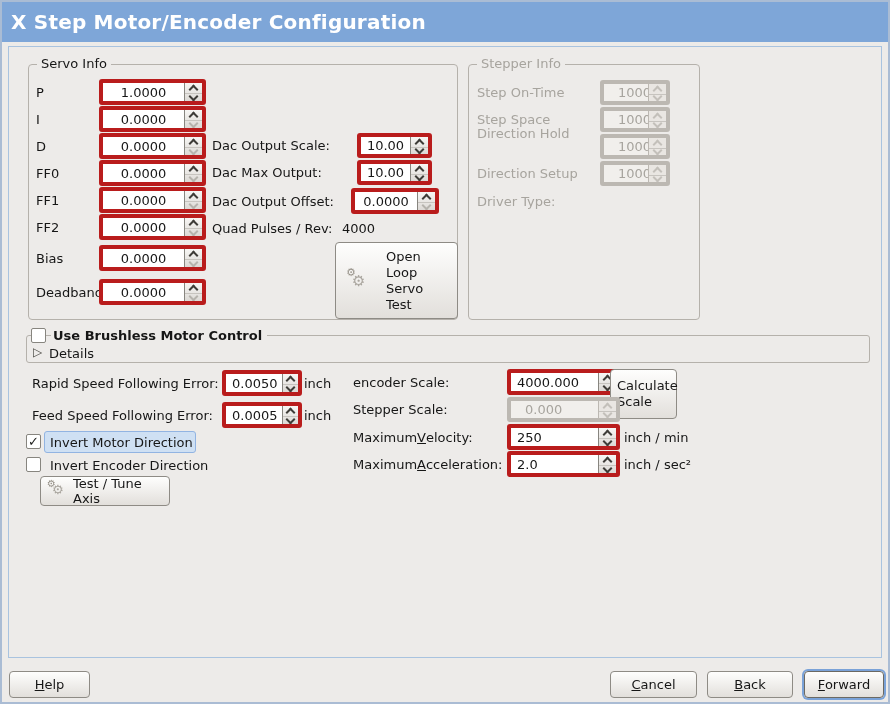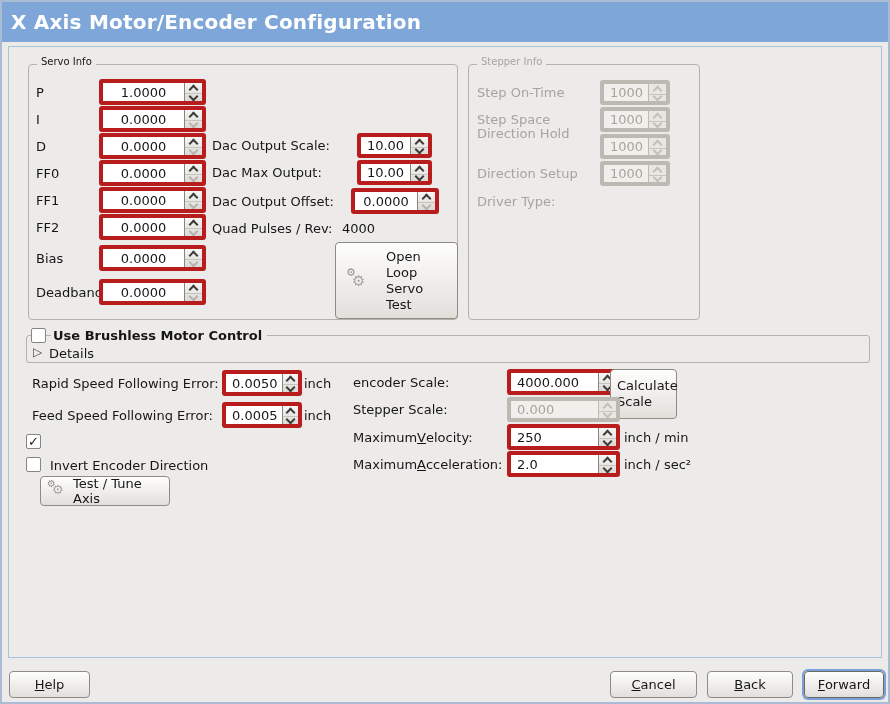--- a/index.html
+++ b/index.html
@@ -6,36 +6,36 @@
   #win {
     position:relative; width:890px; height:704px; box-sizing:border-box;
     background:#edebe9; border:2px solid #aabcd4; overflow:hidden;
     font-family:"DejaVu Sans","Liberation Sans",sans-serif; font-size:13px; color:#161616;
   }
   .abs { position:absolute; box-sizing:border-box; }
   .titlebar { left:0; top:0; width:886px; height:40px; background:#7ea6d8; display:flex; align-items:center; }
   .titletext { color:#ffffff; font-size:20px; font-weight:bold; padding-left:9px; letter-spacing:0.2px; }
   .panel { left:6px; top:44px; width:874px; height:612px; border:1px solid #a9c3df; }
   .frame { border:1px solid #b5b1ab; border-radius:4px; }
-  .flabel { position:absolute; top:-9px; left:8px; background:#edebe9; padding:0 4px; font-size:10px; white-space:nowrap; }
+  .flabel { position:absolute; top:-9px; left:8px; background:#edebe9; padding:0 4px; font-size:13px; white-space:nowrap; }
   .lbl { display:flex; align-items:center; font-size:13px; white-space:nowrap; }
   .dis { color:#a7a49e; }
   .bold { font-weight:bold; }
 
   .spinbox { display:flex; background:#ffffff; border:4px solid #b91c1c; border-radius:3px; overflow:hidden; }
   .entry { flex:1; display:flex; align-items:center; font-size:13px; overflow:hidden; white-space:nowrap; }
   .center { justify-content:center; }
   .leftpad { padding-left:6px; }
   .spins { width:17px; flex:none; display:flex; flex-direction:column; border-left:1px solid #87857f; background:linear-gradient(#f7f6f4,#dcd9d5); }
   .sbtn { flex:1; display:flex; align-items:center; justify-content:center; }
   .sbtn.dn { border-top:1px solid #c7c4bf; }
   .chev { width:5px; height:5px; border-left:2px solid #3e3c38; border-top:2px solid #3e3c38; transform:rotate(45deg); margin-top:3px; }
   .chev.d { transform:rotate(225deg); margin-top:-3px; }
   .chev.dim { border-color:#b6b3ad; }
-  .spinbox.disabled { background:#f1efec; border-color:#bcb8b2; }
+  .spinbox.disabled { background:#f1efec; border-color:#bcb8b2;padding-left:8px; }
   .spinbox.disabled .entry { color:#a7a49e; }
   .spinbox.disabled .spins { border-left-color:#bcb8b2; background:#e9e6e2; }
   .spinbox.disabled .chev { border-color:#c3c0ba; }
 
   .button { background:linear-gradient(#fefefd,#e2dfdb); border:1px solid #8e8b85; border-radius:4px;
             display:flex; align-items:center; justify-content:center; font-size:13px; }
   .focusring { box-shadow:0 0 0 2px #7aa2d8; border-color:#6b6963; }
 
   .cb { width:15px; height:15px; background:#ffffff; border:1px solid #87857f; border-radius:2px;
         display:flex; align-items:center; justify-content:center; font-size:13px; font-weight:bold; color:#1d1d1b; line-height:1; }
@@ -52,21 +52,21 @@
   .exp { font-size:12px; color:#4a4843; }
   .mn { text-decoration:underline; }
   .wrapbtn { text-align:left; line-height:16px; }
 </style>
 </head>
 <body>
 
 <div id="win">
 
   <div class="abs titlebar">
-    <span class="titletext">X Axis Motor/Encoder Configuration</span>
+    <span class="titletext">X Step Motor/Encoder Configuration</span>
   </div>
 
   <div class="abs panel"></div>
 
   <div class="abs frame" style="left:26px; top:62px; width:430px; height:256px;">
     <span class="flabel">Servo Info</span>
   </div>
 
   <div class="abs lbl" style="left:34px; top:77px;  height:26px;">P</div>
   <div class="abs lbl" style="left:34px; top:104px; height:26px;">I</div>
@@ -300,20 +300,21 @@
       <div class="sbtn dn">
           <i class="chev d"></i>
         </div>
     </div>
   </div>
   <div class="abs lbl" style="left:302px; top:400px; height:26px;">inch</div>
 
   <div class="abs cb" style="left:24px; top:432px;">
     <span>✓</span>
   </div>
+  <div class="abs hl" style="left:42px; top:429px; width:152px; height:22px;">Invert Motor Direction</div>
 
   <div class="abs cb" style="left:24px; top:455px;">
     <span></span>
   </div>
   <div class="abs lbl" style="left:48px; top:453px; height:20px;">Invert Encoder Direction</div>
 
   <div class="abs button" style="left:38px; top:474px; width:130px; height:30px; justify-content:flex-start;">
     <span class="gears" style="margin-left:6px; width:22px; height:22px;">
       <span class="g1" style="font-size:13px; left:5px; top:2px;">⚙</span>
       <span class="g2" style="font-size:10px; left:0; top:-2px;">⚙</span>

